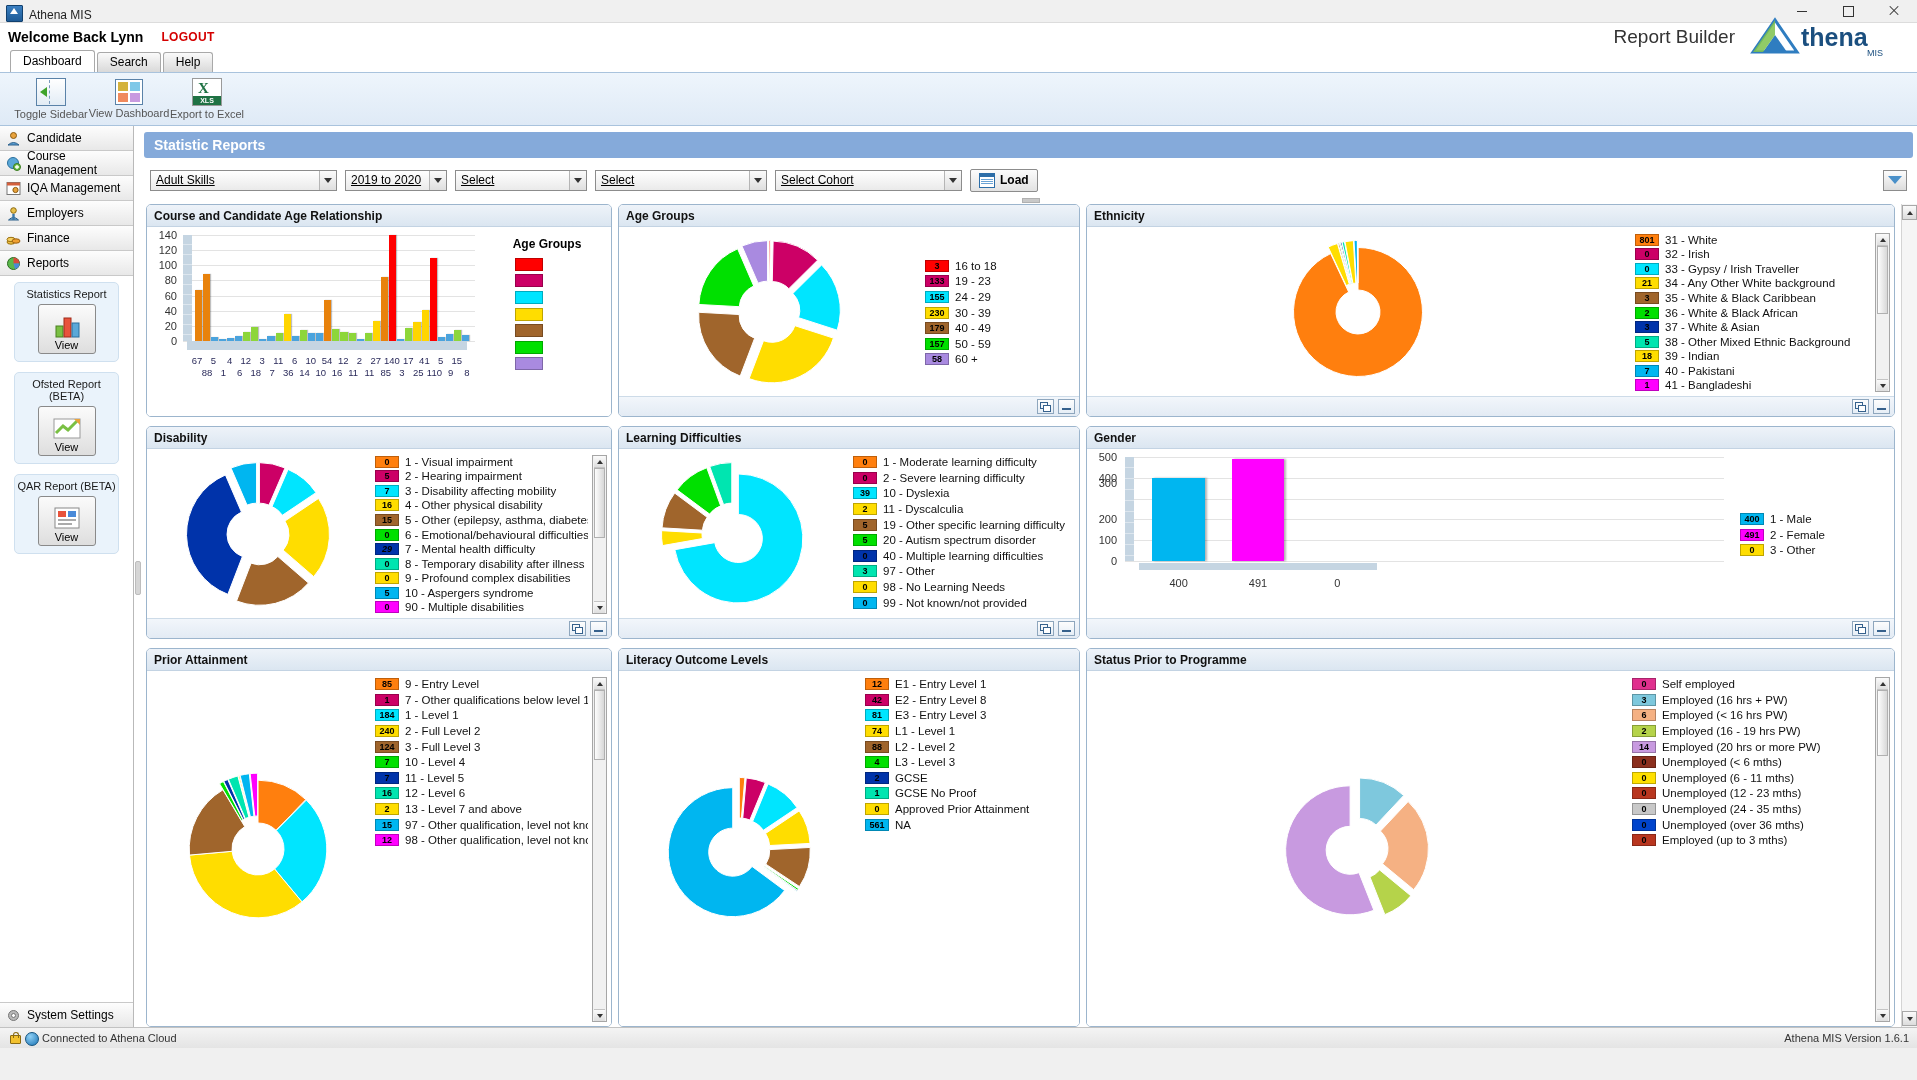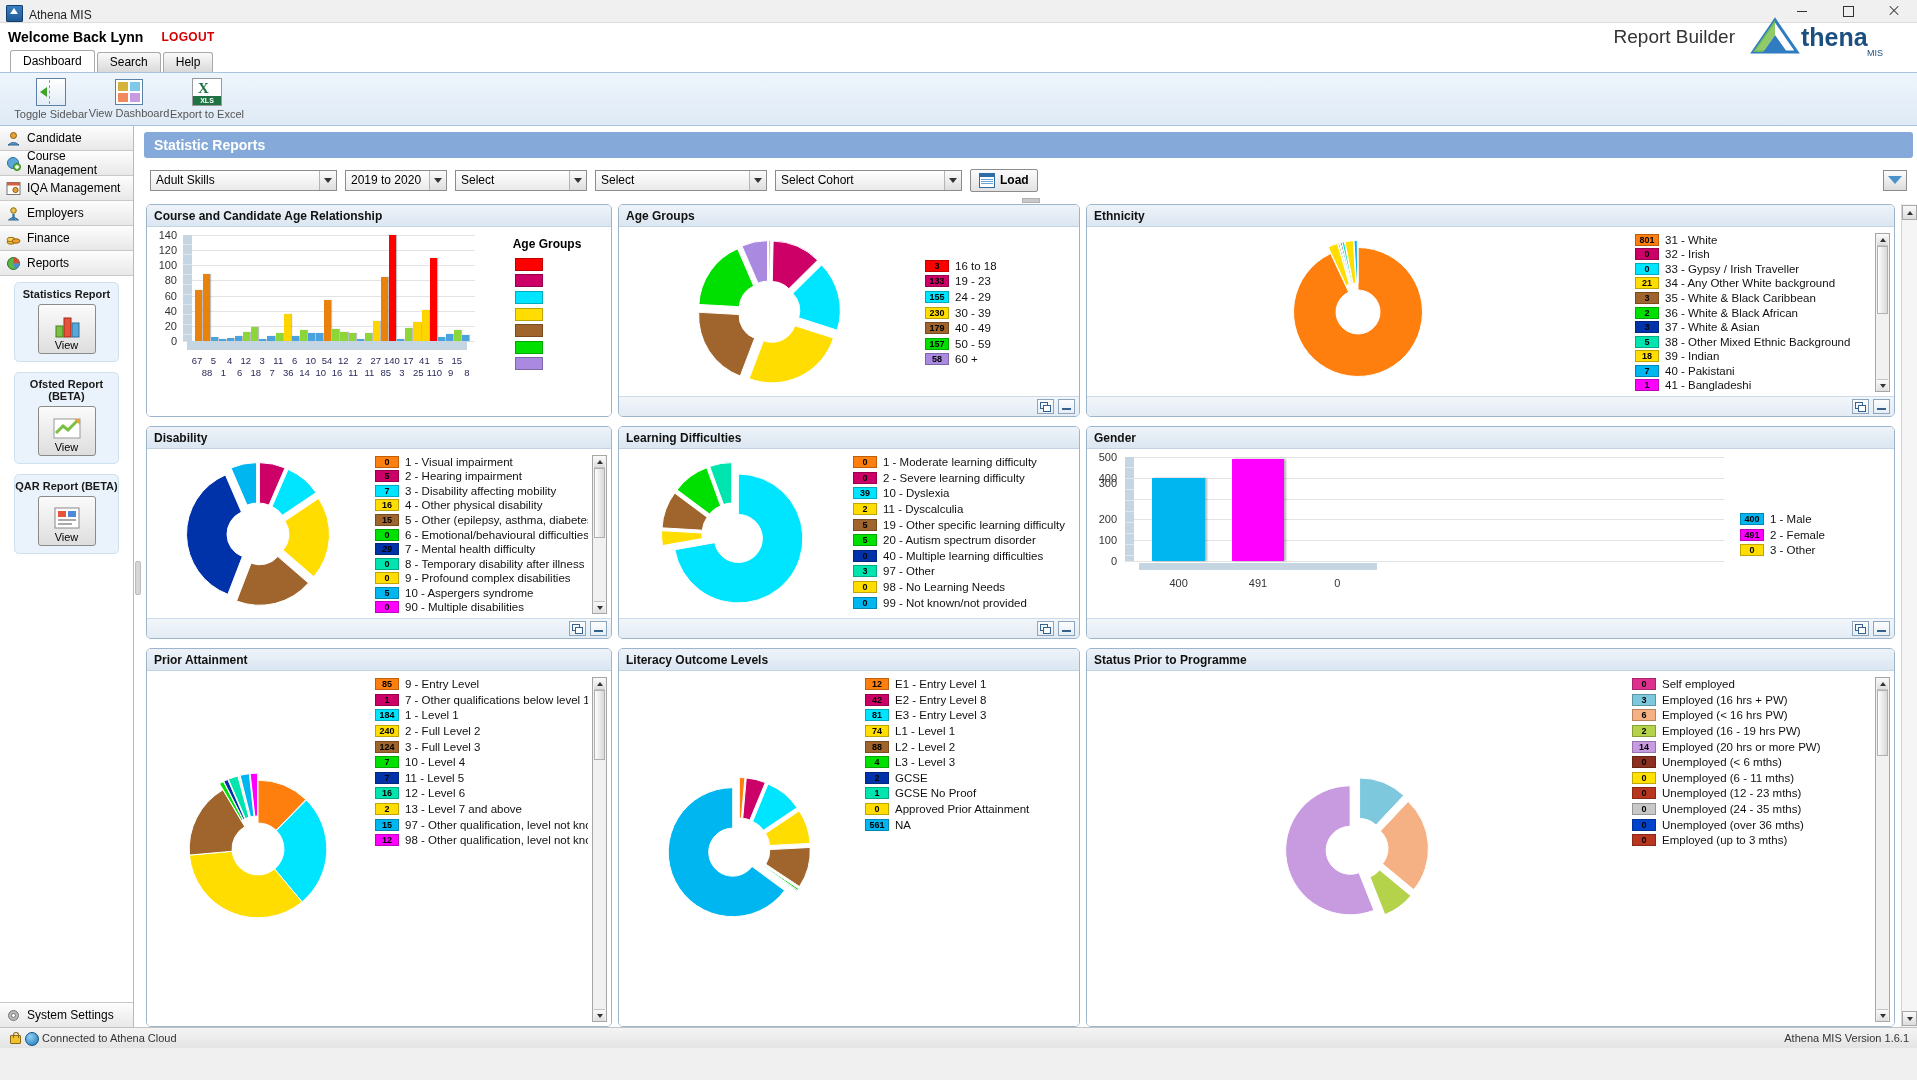--- a/index.html
+++ b/index.html
@@ -60,41 +60,41 @@
 
   
   .body-wrap{display:flex;height:901px;background:#fff;}
   .sidebar{width:133px;flex:none;background:#fff;border-right:1px solid #b9b9b9;display:flex;flex-direction:column;}
   .side-item{height:24px;display:flex;align-items:center;padding-left:6px;gap:6px;
     border-bottom:1px solid #c9c9c9;background:linear-gradient(#fdfdfd,#e8e8e8);font-size:12px;cursor:pointer;}
   .side-ico{width:15px;height:15px;flex:none;position:relative;}
   .report-cards{padding:6px 0 0 0;}
   .rcard{width:103px;margin:0 auto 10px auto;background:#eaf3fb;border:1px solid #cfe0ef;border-radius:5px;
     padding:5px 0 7px 0;text-align:center;}
-  .rcard-title{font-size:11px;font-weight:bold;color:#1a1a1a;margin-bottom:4px;}
+  .rcard-title{font-size:11px;font-weight:normal;color:#1a1a1a;margin-bottom:4px;}
   .rcard-btn{width:56px;height:46px;margin:0 auto;border:1px solid #8a8a8a;border-radius:3px;
     background:linear-gradient(#fbfbfb,#dedede);display:flex;flex-direction:column;align-items:center;
     justify-content:flex-end;padding-bottom:2px;cursor:pointer;}
   .rcard-ico{width:34px;height:24px;position:relative;margin-bottom:1px;}
   .rcard-lbl{font-size:11px;}
   .side-bottom{margin-top:auto;}
   .sys-settings{height:24px;display:flex;align-items:center;gap:6px;padding-left:6px;
     border-top:1px solid #c9c9c9;background:linear-gradient(#fdfdfd,#e8e8e8);font-size:12px;cursor:pointer;}
 
   .splitter{width:6px;flex:none;background:#fff;position:relative;}
   .splitter:after{content:"";position:absolute;left:1px;top:50%;margin-top:-16px;width:4px;height:32px;
     background:#d6d6d6;border:1px solid #bdbdbd;border-radius:2px;}
 
   .content{flex:1;display:flex;flex-direction:column;min-width:0;background:#fff;padding:6px 0 0 4px;}
   .page-head{height:26px;background:#85aada;border-radius:3px;display:flex;align-items:center;
     padding-left:10px;color:#fff;font-weight:bold;font-size:14px;margin-right:4px;}
   .filters{height:32px;display:flex;align-items:center;gap:8px;padding:6px 4px 0 6px;}
   .sel{height:19px;border:1px solid #8c8c8c;background:linear-gradient(#ffffff,#eaeaea);
     display:flex;align-items:center;font-size:12px;cursor:pointer;}
-  .sel .txt{padding:0 5px;flex:1;white-space:nowrap;overflow:hidden;}
+  .sel .txt{padding:0 5px;flex:1;white-space:nowrap;overflow:hidden;text-decoration:underline;}
   .sel .arrow{width:16px;height:100%;border-left:1px solid #b5b5b5;display:flex;align-items:center;
     justify-content:center;background:linear-gradient(#fbfbfb,#dedede);}
   .caret{width:0;height:0;border-left:4px solid transparent;border-right:4px solid transparent;border-top:5px solid #333;}
   .loadbtn{height:21px;border:1px solid #8c8c8c;border-radius:2px;background:linear-gradient(#fcfcfc,#e2e2e2);
     display:flex;align-items:center;gap:5px;padding:0 8px;font-size:12px;font-weight:bold;cursor:pointer;}
   .grid-ico{width:14px;height:13px;border:1px solid #2d6ea8;background:#fff;position:relative;flex:none;}
   .grid-ico:before{content:"";position:absolute;left:0;right:0;top:0;height:3px;background:#2d6ea8;}
   .grid-ico:after{content:"";position:absolute;left:1px;right:1px;top:5px;height:1px;
     box-shadow:0 0 0 0 #6aa3d5,0 2px 0 #6aa3d5,0 4px 0 #6aa3d5;background:#6aa3d5;}
   .filter-right{margin-left:auto;margin-right:6px;}

